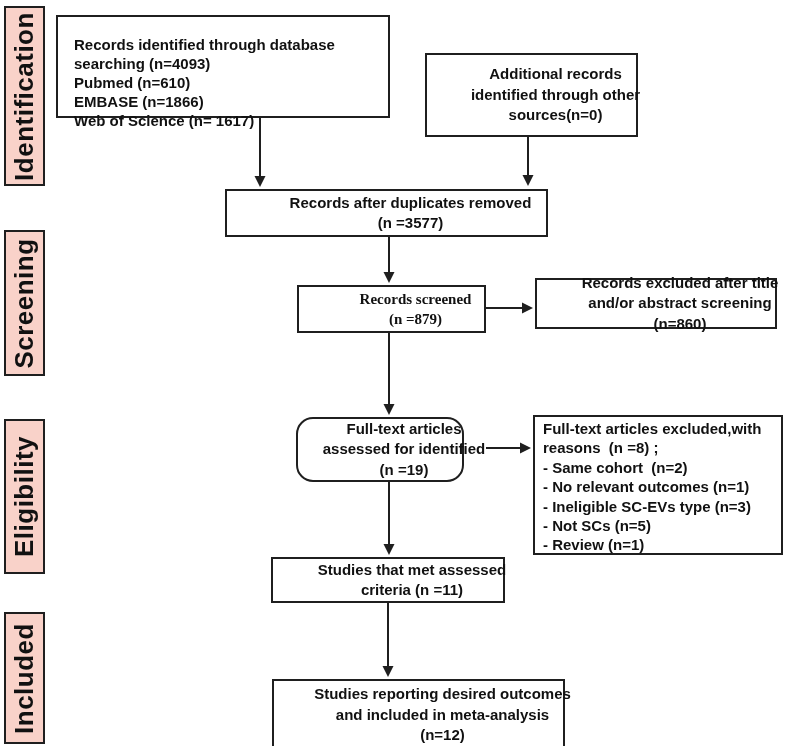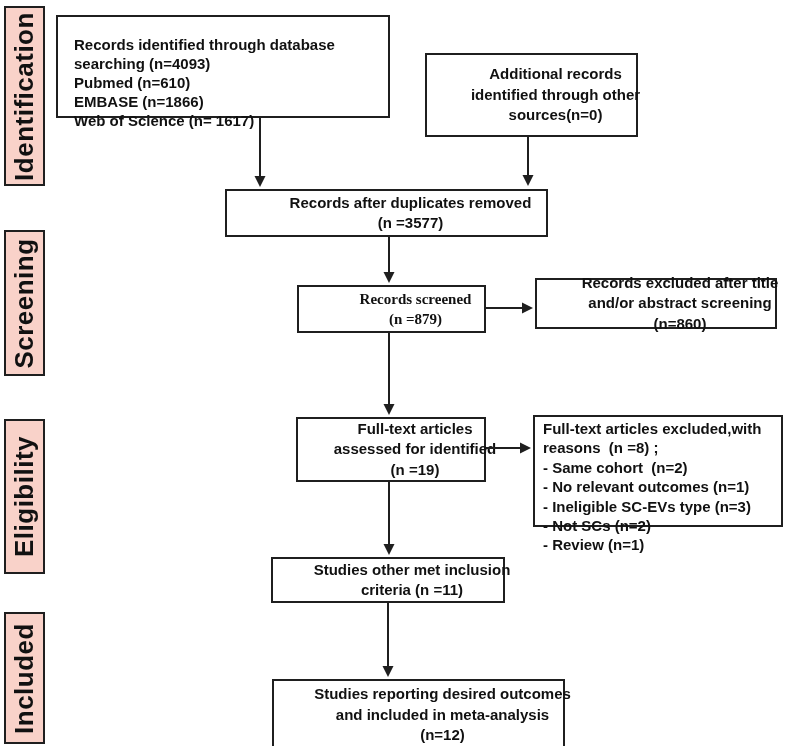--- a/index.html
+++ b/index.html
@@ -106,38 +106,38 @@
     <div class="line">Records screened</div>
     <div class="line">(n =879)</div>
   </div>
 
   <div class="box center" style="left:535px; top:278px; width:242px; height:51px;">
     <div class="line">Records excluded after title</div>
     <div class="line">and/or abstract screening</div>
     <div class="line">(n=860)</div>
   </div>
 
-  <div class="box center" style="left:296px; top:417px; width:190px; height:65px;">
+  <div class="box center" style="left:296px; top:417px; width:168px; height:65px;border-radius:17px;">
     <div class="line">Full-text articles</div>
     <div class="line">assessed for identified</div>
     <div class="line">(n =19)</div>
   </div>
 
-  <div class="box" id="box-fulltext-excluded" style="left:533px; top:415px; width:250px; height:112px;">
+  <div class="box" id="box-fulltext-excluded" style="left:533px; top:415px; width:250px; height:140px;">
     <div class="line">Full-text articles excluded,with</div>
     <div class="line">reasons  (n =8) ;</div>
     <div class="line">- Same cohort  (n=2)</div>
     <div class="line">- No relevant outcomes (n=1)</div>
     <div class="line">- Ineligible SC-EVs type (n=3)</div>
-    <div class="line">- Not SCs (n=2)</div>
+    <div class="line">- Not SCs (n=5)</div>
     <div class="line">- Review (n=1)</div>
   </div>
 
   <div class="box center" style="left:271px; top:557px; width:234px; height:46px;">
-    <div class="line">Studies other met inclusion</div>
+    <div class="line">Studies that met assessed</div>
     <div class="line">criteria (n =11)</div>
   </div>
 
   <div class="box center" style="left:240px; top:679px; width:293px; height:72px;margin-left:32px;">
     <div class="line">Studies reporting desired outcomes</div>
     <div class="line">and included in meta-analysis</div>
     <div class="line">(n=12)</div>
   </div>
 
   <svg id="arrow-layer" width="787" height="746" viewBox="0 0 787 746">

